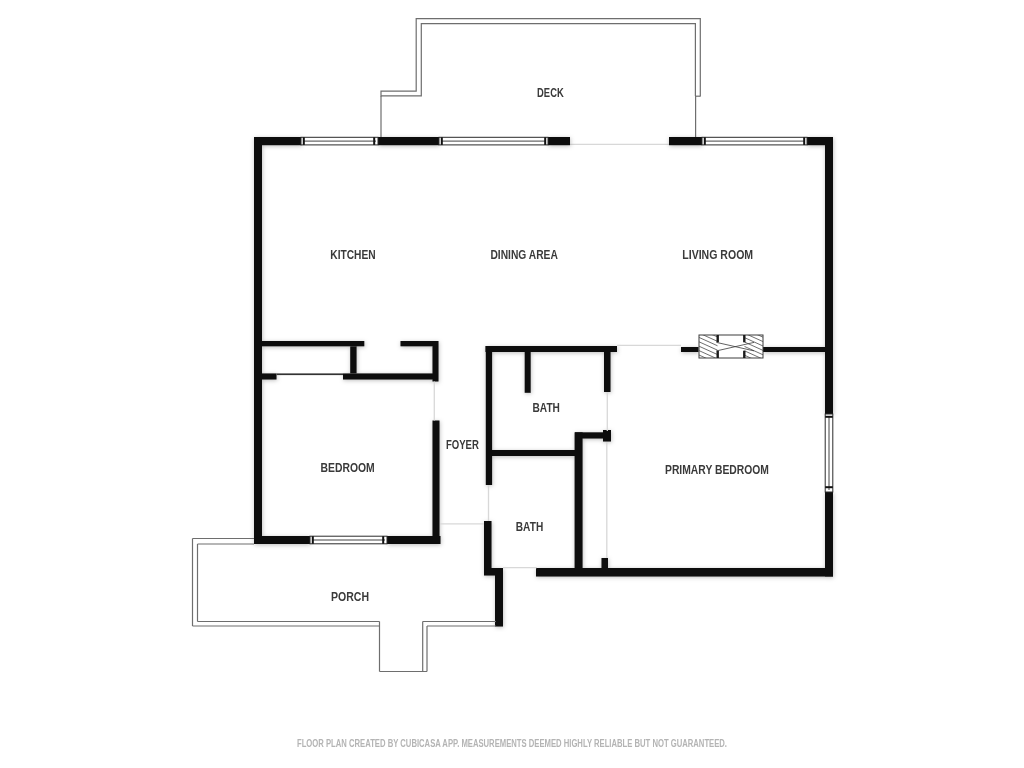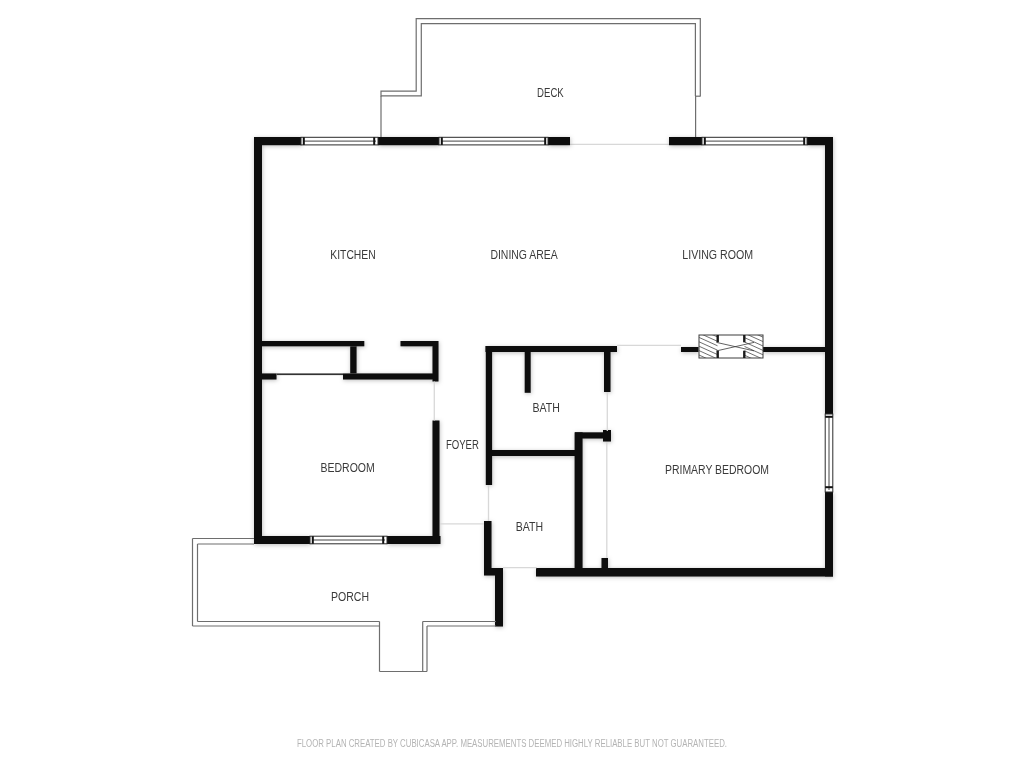--- a/index.html
+++ b/index.html
@@ -1,17 +1,17 @@
 <!DOCTYPE html>
 <html><head>
 <meta charset="utf-8">
 <style>
   html,body{margin:0;padding:0;background:#ffffff;}
   .page{position:relative;width:860px;height:768px;background:#ffffff;overflow:hidden;
-        font-family:"Liberation Sans", sans-serif;}
+        font-family:"Liberation Sans", sans-serif;font-weight:bold;}
   svg{position:absolute;left:0;top:0;}
   text{font-family:"Liberation Sans", sans-serif;fill:#3a3a3a;font-size:12px;letter-spacing:0;}
 </style>
 </head>
 <body>
 <div class="page">
 <svg width="1024" height="768" viewBox="0 0 1024 768">
 <defs>
   <filter id="soft" x="-30%" y="-30%" width="160%" height="160%">
     <feDropShadow dx="0.5" dy="1" stdDeviation="2.2" flood-color="#000000" flood-opacity="0.26"></feDropShadow>

